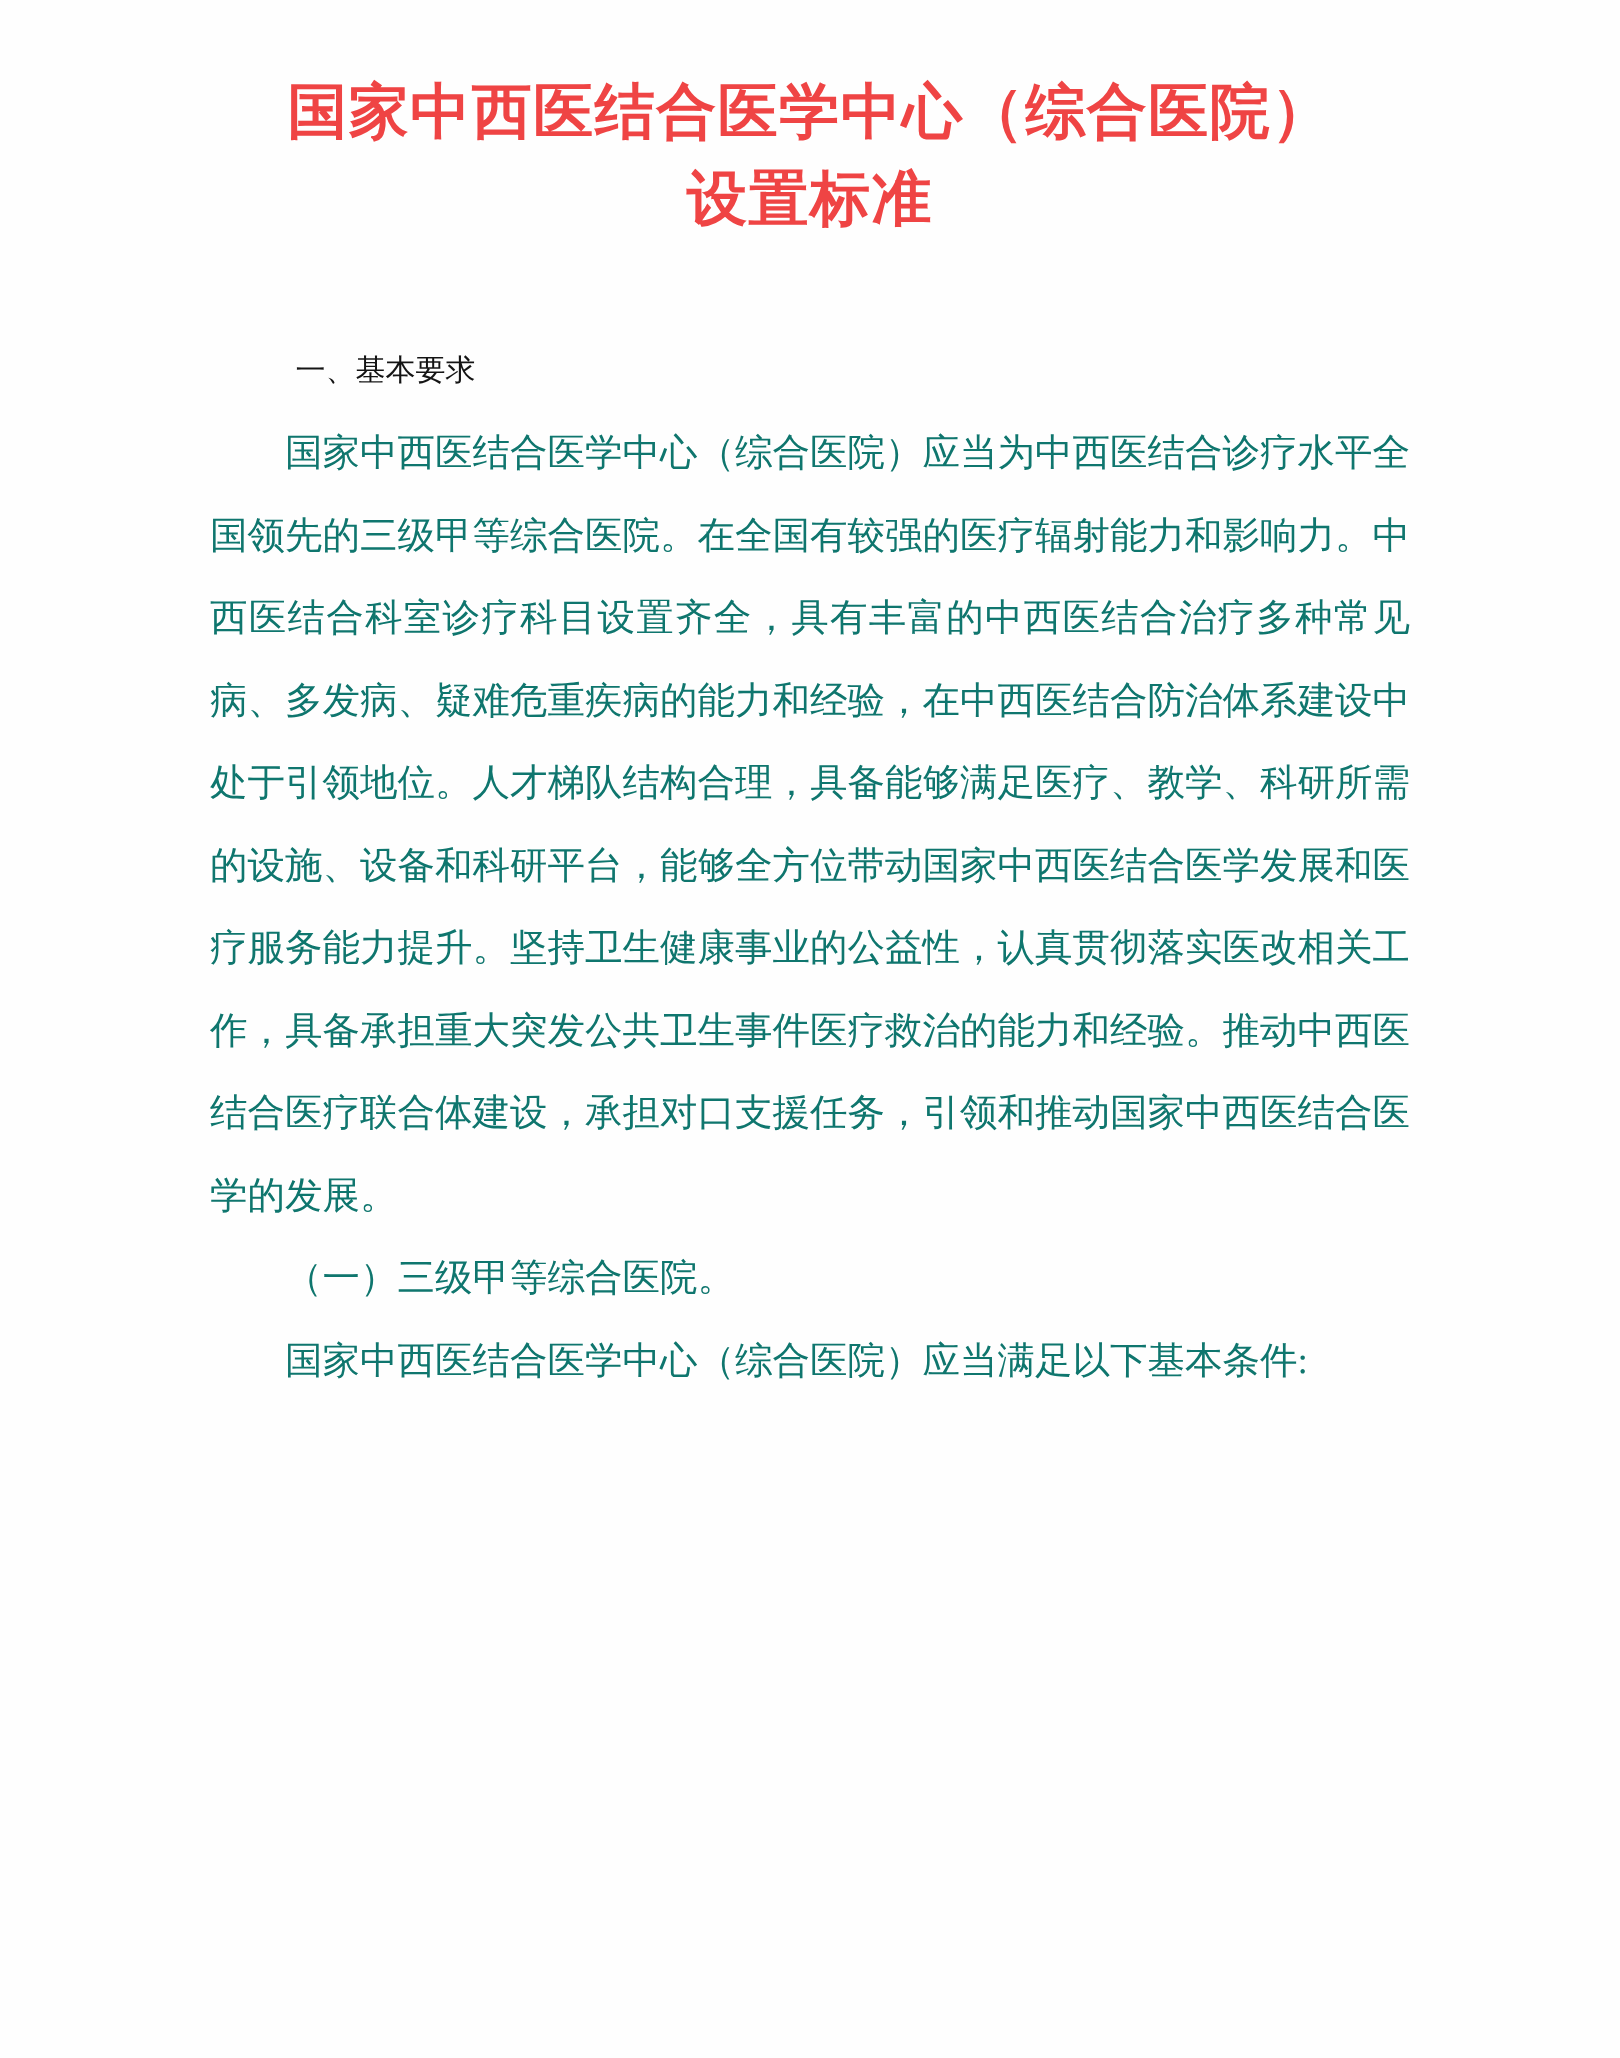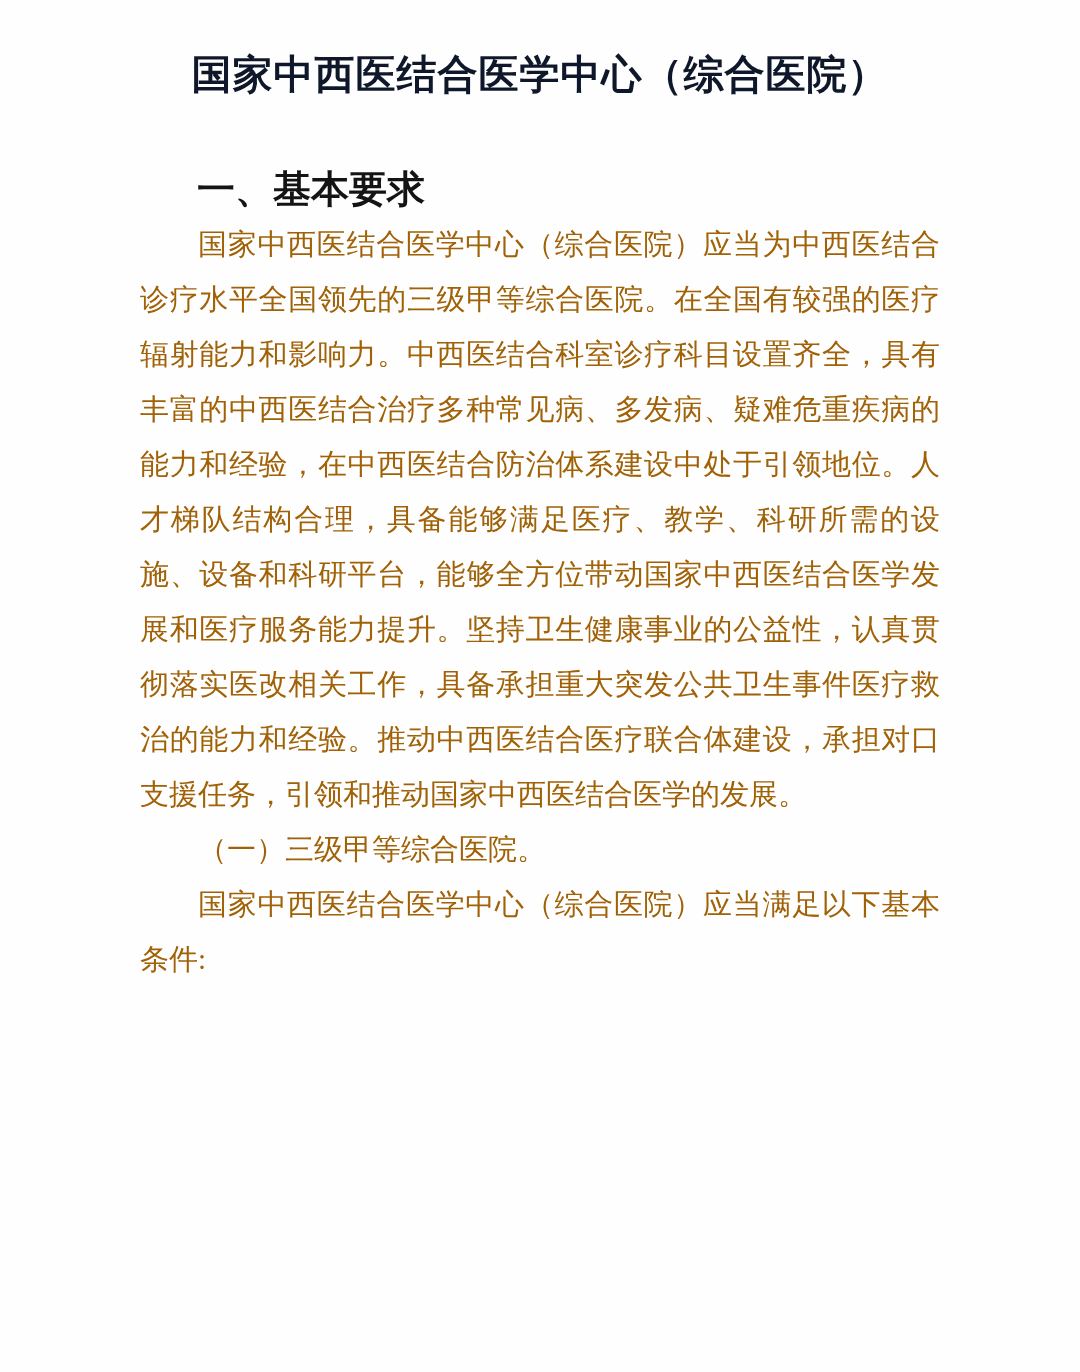--- a/index.html
+++ b/index.html
@@ -21,52 +21,53 @@
     padding: 46px 140px 0 140px;
     width: 800px;
   }
   .doc-title {
     margin: 0;
     font-size: 40px;
     line-height: 58px;
     font-weight: 700;
     text-align: center;
     letter-spacing: 1px;
-    color: #0f172a;
+    color: #ef4444;
   }
   .section-heading {
     margin: 58px 0 0 0;
     padding-left: 57px;
-    font-size: 38px;
+    font-size: 20px;
     line-height: 55px;
-    font-weight: 700;
+    font-weight: 400;
     color: #141414;
   }
   .para {
     margin: 0;
-    font-size: 29px;
+    font-size: 25px;
     line-height: 55px;
     text-align: justify;
     text-justify: inter-character;
     text-indent: 2em;
     word-break: break-all;
-    color: #a16207;
+    color: #0f766e;
   }
   .para.cut {
     
     text-align-last: justify;
   }
 </style>
 </head>
 <body>
 
 <div class="page">
   <div class="content">
 
     <h1 class="doc-title">国家中西医结合医学中心（综合医院）</h1>
+    <h1 class="doc-title">设置标准</h1>
 
     <h2 class="section-heading">一、基本要求</h2>
 
     <p class="para">国家中西医结合医学中心（综合医院）应当为中西医结合诊疗水平全国领先的三级甲等综合医院。在全国有较强的医疗辐射能力和影响力。中西医结合科室诊疗科目设置齐全，具有丰富的中西医结合治疗多种常见病、多发病、疑难危重疾病的能力和经验，在中西医结合防治体系建设中处于引领地位。人才梯队结构合理，具备能够满足医疗、教学、科研所需的设施、设备和科研平台，能够全方位带动国家中西医结合医学发展和医疗服务能力提升。坚持卫生健康事业的公益性，认真贯彻落实医改相关工作，具备承担重大突发公共卫生事件医疗救治的能力和经验。推动中西医结合医疗联合体建设，承担对口支援任务，引领和推动国家中西医结合医学的发展。</p>
 
     <p class="para">（一）三级甲等综合医院。</p>
 
     <p class="para">国家中西医结合医学中心（综合医院）应当满足以下基本条件:</p>
 
 

